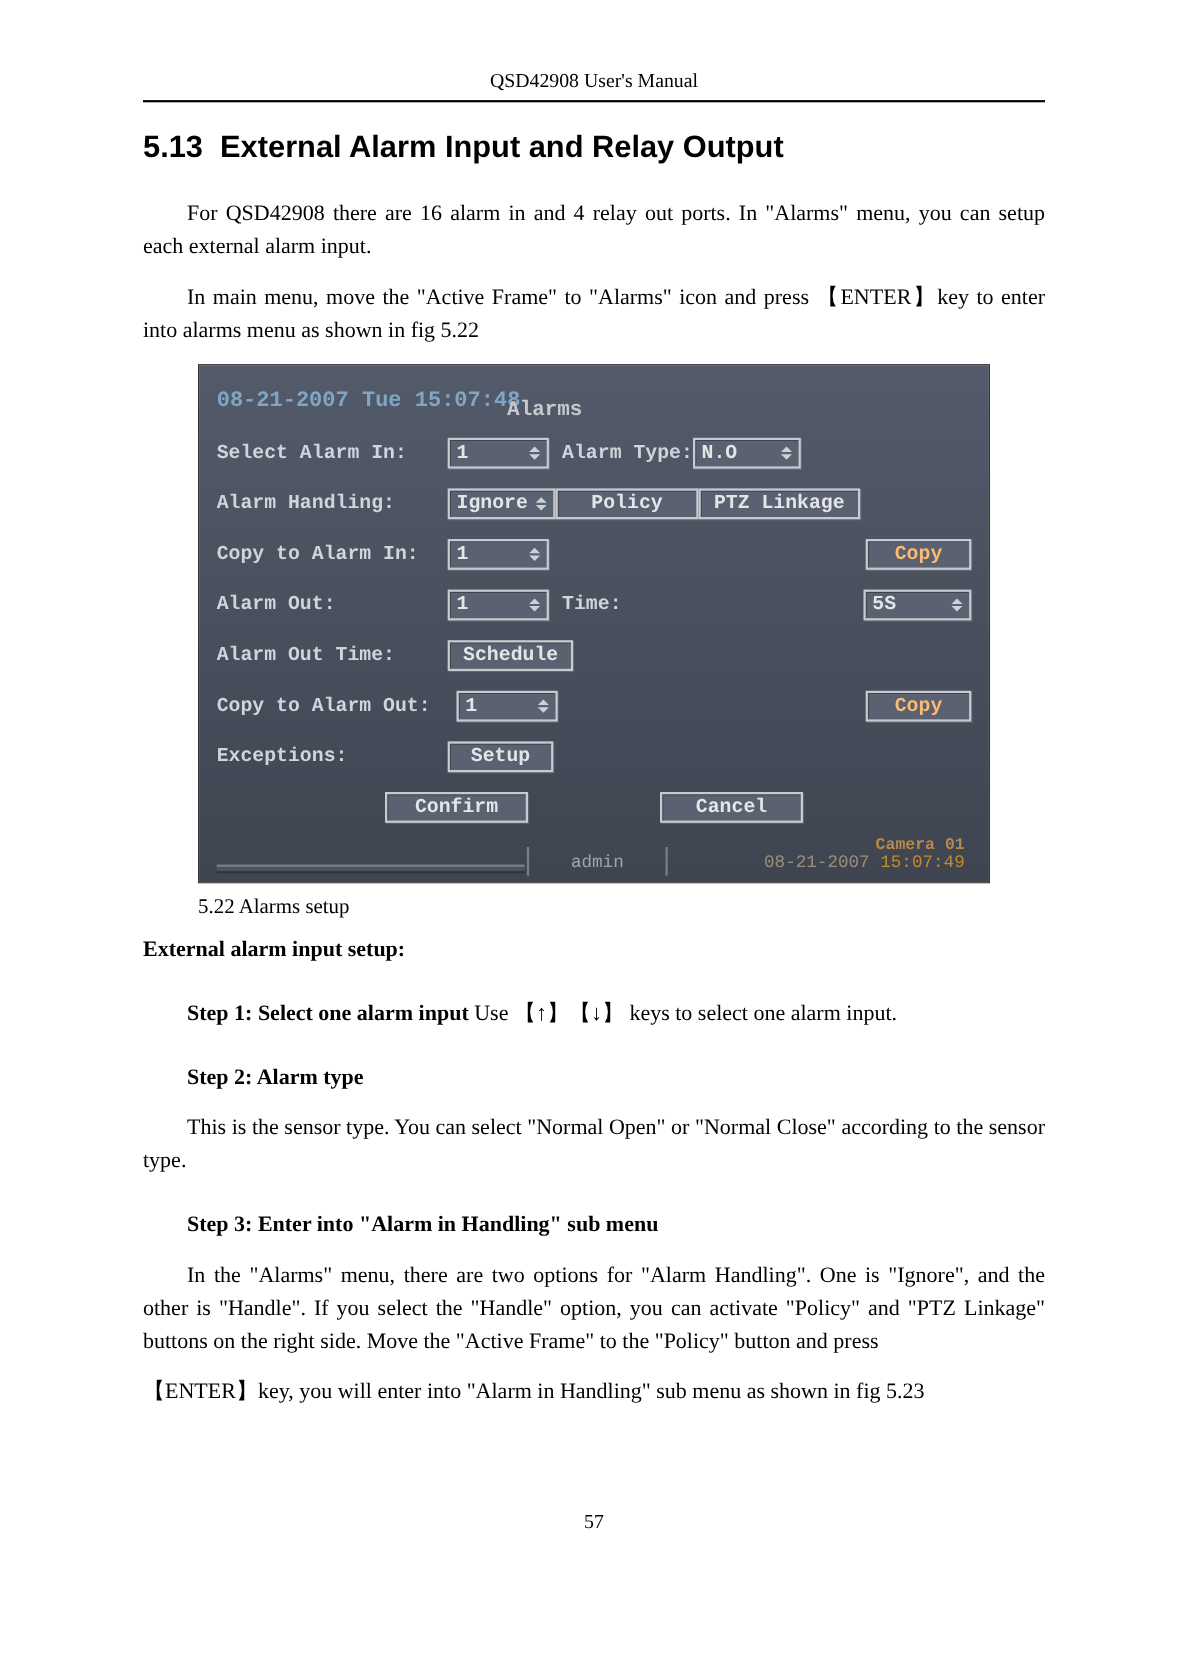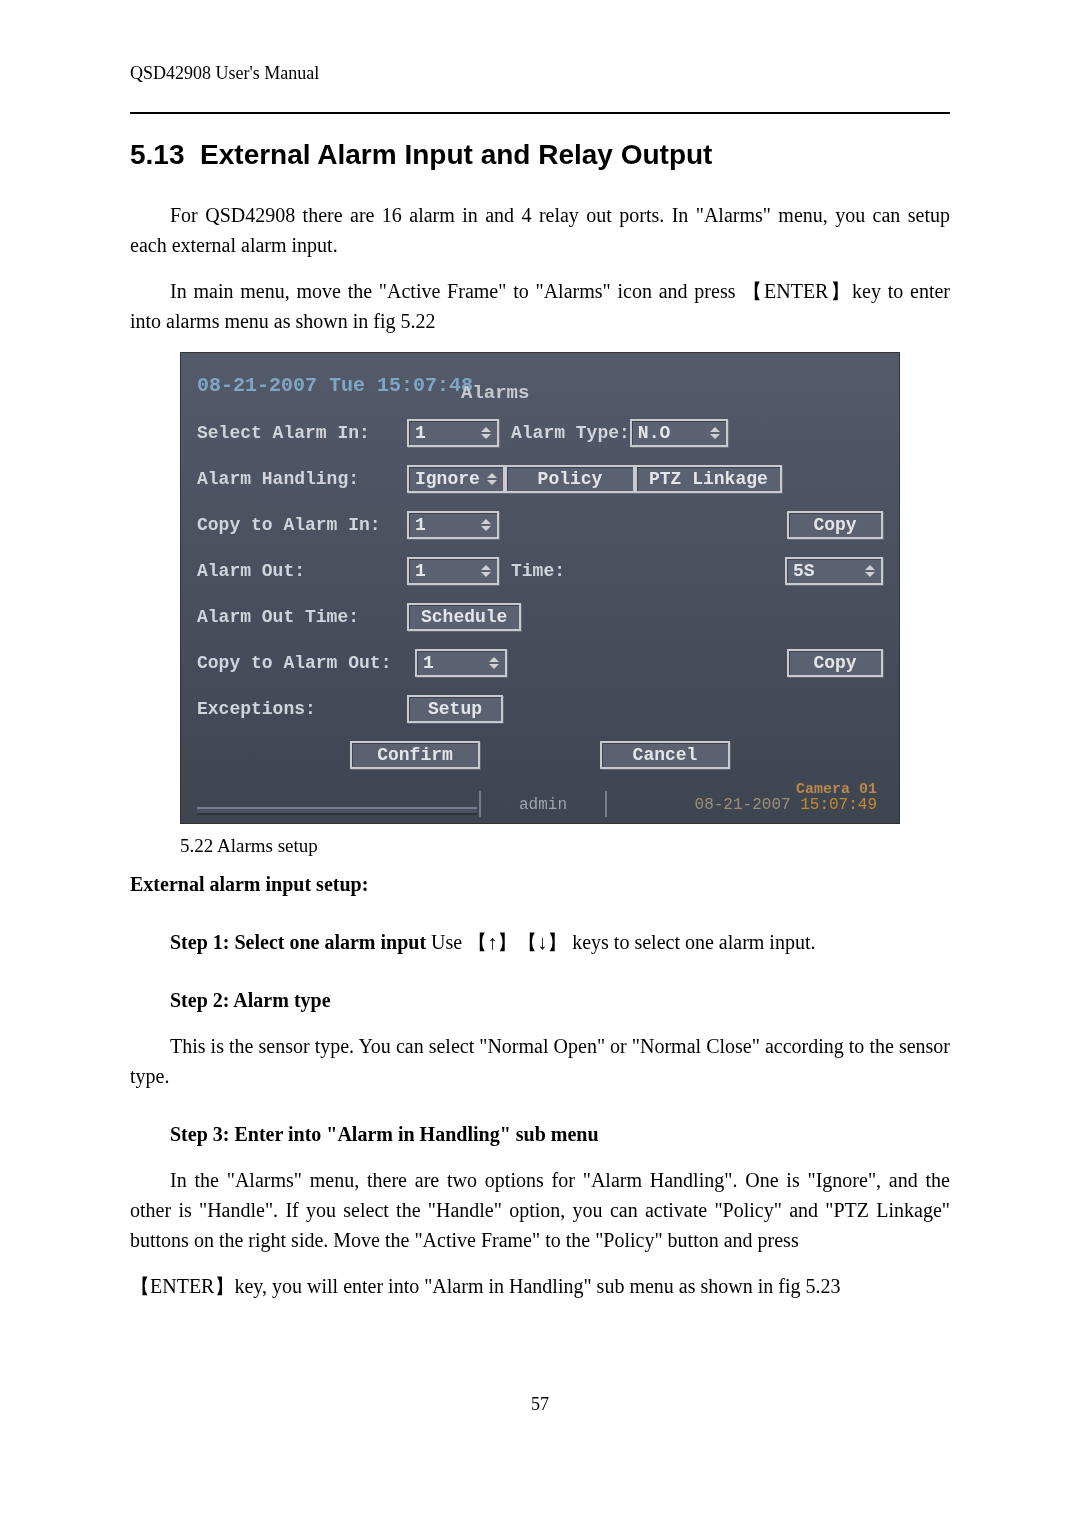--- a/index.html
+++ b/index.html
@@ -7,22 +7,23 @@
       width: 1080px;
       height: 1527px;
       background: #fff;
       font-family: "Times New Roman", Times, serif;
       color: #000;
       padding: 60px 130px 40px 130px;
       font-size: 20px;
       line-height: 1.5;
     }
     .page-header {
+      text-align: center;
       font-size: 18px;
-      padding-bottom: 25px;
+      padding-bottom: 4px;
       border-bottom: 2px solid #000;
       margin-bottom: 20px;
     }
     .section-title {
       font-family: Arial, Helvetica, sans-serif;
       font-weight: bold;
       font-size: 28px;
       margin-bottom: 24px;
     }
     .body-text {
@@ -97,21 +98,21 @@
     .spinner .arrows .tri-up, .spinner .arrows .tri-down {
       width: 0; height: 0; border-left: 5px solid transparent; border-right: 5px solid transparent;
     }
     .spinner .arrows .tri-up { border-bottom: 5px solid #ced0d5; margin-bottom: 2px; }
     .spinner .arrows .tri-down { border-top: 5px solid #ced0d5; }
     .dvr-btn {
       justify-content: center;
       padding: 0 12px;
       min-width: 96px;
     }
-    .dvr-btn.accent { color: #e5e5e5; }
+    .dvr-btn.accent { color: #fdba74; }
     .dvr-btn.wide { min-width: 130px; }
     .dvr-btn.wider { min-width: 145px; }
     .bottom-buttons {
       display: flex;
       justify-content: center;
       gap: 120px;
       margin-top: 18px;
     }
     .status-bar {
       margin-top: 12px;

